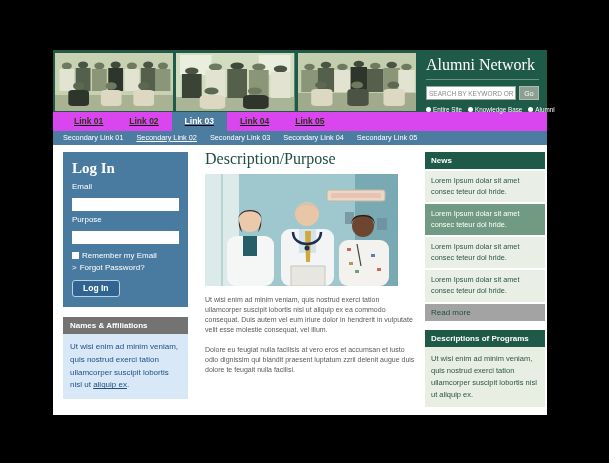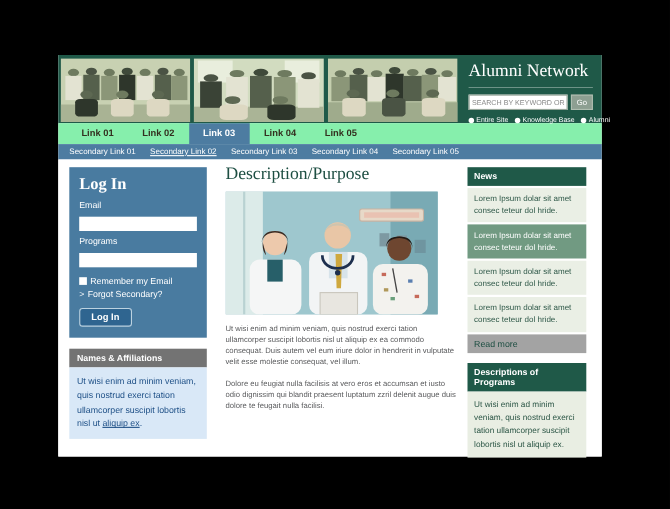--- a/index.html
+++ b/index.html
@@ -23,21 +23,21 @@
   .search-row { display:flex; gap:3px; margin-top:6px; }
   .search-input { flex:1; height:14px; border:1px solid #98a79b; font-size:6.5px; padding:0 2px; color:#555; min-width:0; }
   .search-input::placeholder { color:#8b8b8b; }
   .go-btn { width:20px; height:14px; background:#8d9f92; border:1px solid #aebdb0;
             color:#fff; font-size:7px; text-align:center; }
   .scope-row { display:flex; gap:6px; margin-top:6px; align-items:center; }
   .scope { display:flex; align-items:center; gap:2px; color:#fff; font-size:6.3px; white-space:nowrap; }
   .radio-dot { width:5px; height:5px; border-radius:50%; background:#fff; flex:none; }
 
   
-  .tabbar { height:19px; background:#86efac; display:flex; padding-left:8px; }
+  .tabbar { height:19px; background:#d946ef; display:flex; padding-left:8px;text-decoration:underline; }
   .tab { padding:0 13px; line-height:19px; font-size:8.5px; font-weight:bold; color:#33301f; cursor:pointer; }
   .tab.active { background:#4d7ca1; color:#fff; }
   .secbar { height:14px; background:#4d7ca1; display:flex; gap:13px; padding-left:10px; }
   .seclink { line-height:14px; font-size:7.3px; color:#fff; cursor:pointer; white-space:nowrap; }
   .seclink.active { text-decoration:underline; }
 
   
   .content { position:relative; height:270px; background:#fff; }
 
   .sidebar-left { position:absolute; left:10px; top:7px; width:125px; }
@@ -55,21 +55,21 @@
   .box-header-blue { background:#737373; color:#fff; font-size:8px; font-weight:bold; padding:4px 7px; }
   .names-body { background:#d9e8f7; padding:7px; font-size:8px; line-height:1.6; color:#1d4f86; }
   .inline-link { text-decoration:underline; cursor:pointer; }
 
   .main-col { position:absolute; left:152px; top:5px; width:212px; }
   .page-heading { font-family:"Liberation Serif",serif; font-size:16px; font-weight:normal; color:#1d4e42; }
   .main-photo { margin-top:6px; width:193px; height:112px; }
   .para-1 { margin-top:11px; font-size:7.8px; line-height:1.45; color:#595a5c; }
   .para { margin-top:9px; font-size:7px; line-height:1.45; color:#595a5c; }
 
-  .sidebar-right { position:absolute; left:372px; top:7px; width:108px; }
+  .sidebar-right { position:absolute; left:372px; top:7px; width:120px; }
   .box-header-green { background:#1f5948; color:#fff; font-size:8px; font-weight:bold; padding:4px 6px; }
   .news-item { margin-top:2px; background:#eaefe5; color:#2d5747; font-size:7.3px; line-height:1.45; padding:5px 6px; cursor:pointer; }
   .news-item.highlighted { background:#719a82; color:#fff; }
   .read-more { margin-top:2px; background:#a3a3a3; color:#1d4e42; font-size:8px; padding:4px 6px; cursor:pointer; }
   .programs-box { margin-top:9px; }
   .programs-body { background:#e9eee3; padding:6px; font-size:7.5px; line-height:1.6; color:#2d5747; }
 </style>
 </head>
 <body>
 
@@ -194,29 +194,29 @@
     <span class="seclink">Secondary Link 05</span>
   </div>
 
   <div class="content">
 
     <div class="sidebar-left">
       <div class="login-box">
         <div class="login-title">Log In</div>
         <div class="field-label">Email</div>
         <input class="text-input" type="text" value="" style="">
-        <div class="field-label">Programs</div>
+        <div class="field-label">Purpose</div>
         <input class="text-input" type="password" value="" style="">
         <div class="check-row">
           <span class="checkbox"></span>
           <span class="check-label">Remember my Email</span>
         </div>
         <div class="forgot-row">
           <span>&gt;</span>
-          <span>Forgot Secondary?</span>
+          <span>Forgot Password?</span>
         </div>
         <span class="login-btn">Log In</span>
       </div>
 
       <div class="names-box">
         <div class="box-header-blue">Names &amp; Affiliations</div>
         <div class="names-body"><span>Ut wisi enim ad minim veniam, quis nostrud exerci tation ullamcorper suscipit lobortis nisl ut </span><span class="inline-link">aliquip ex</span><span>.</span></div>
       </div>
     </div>
 

